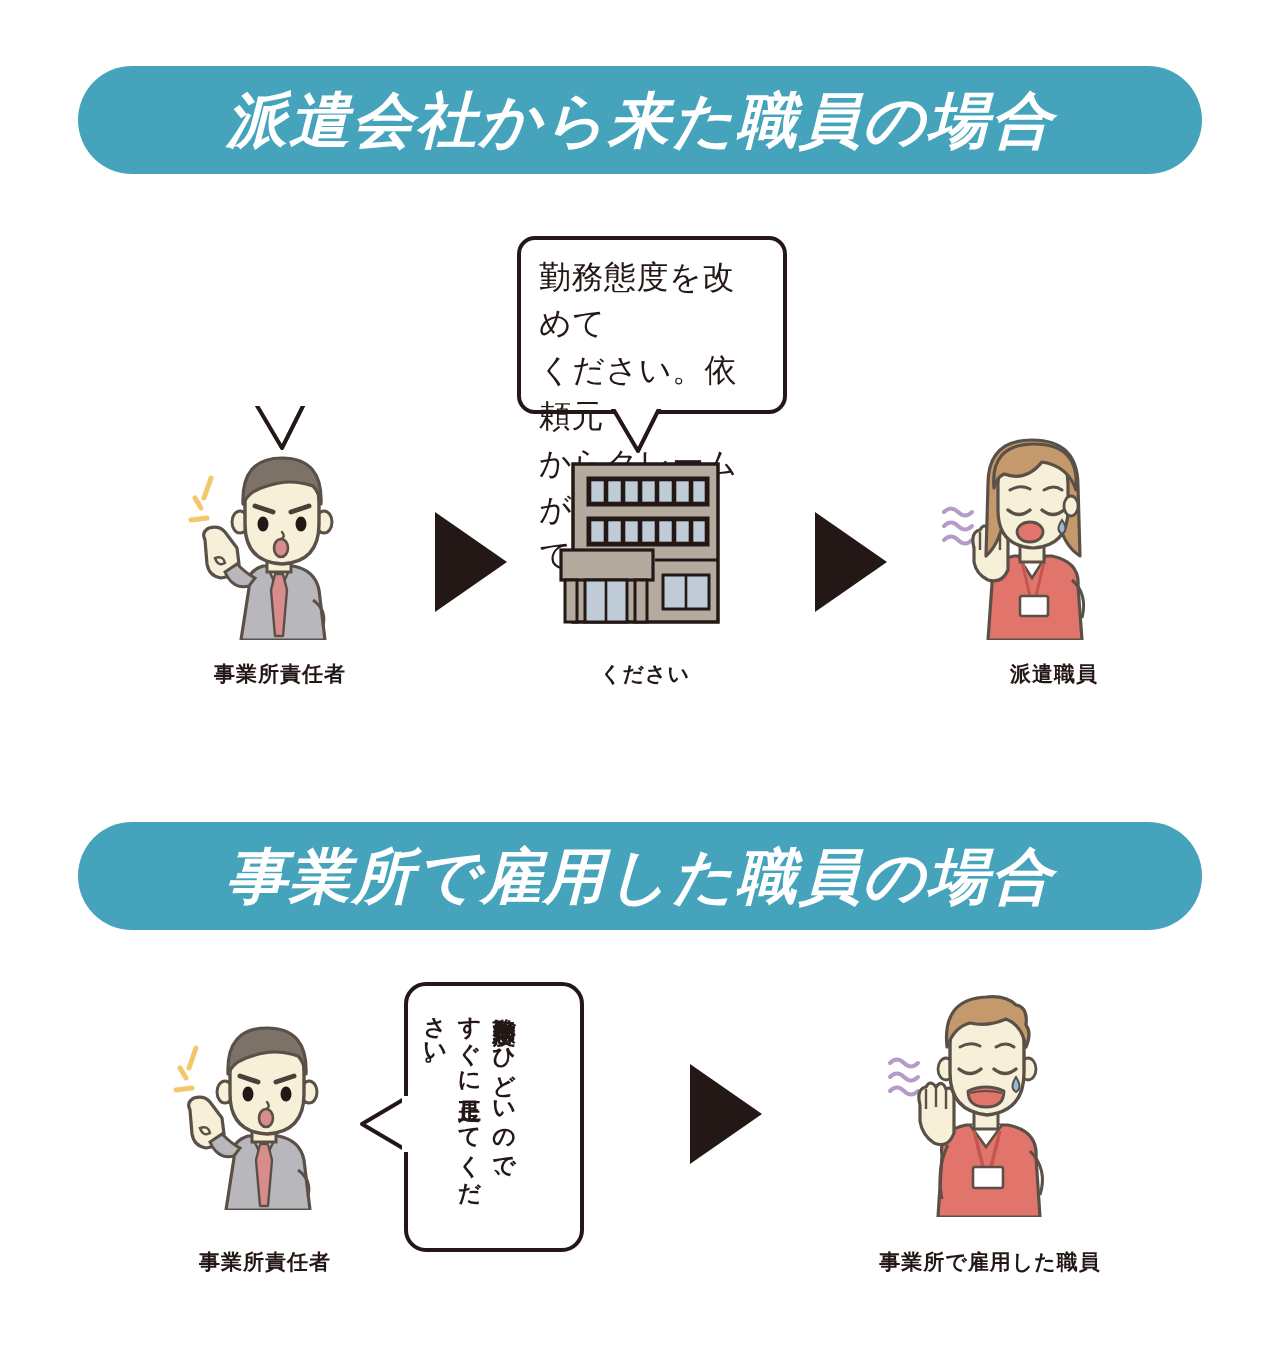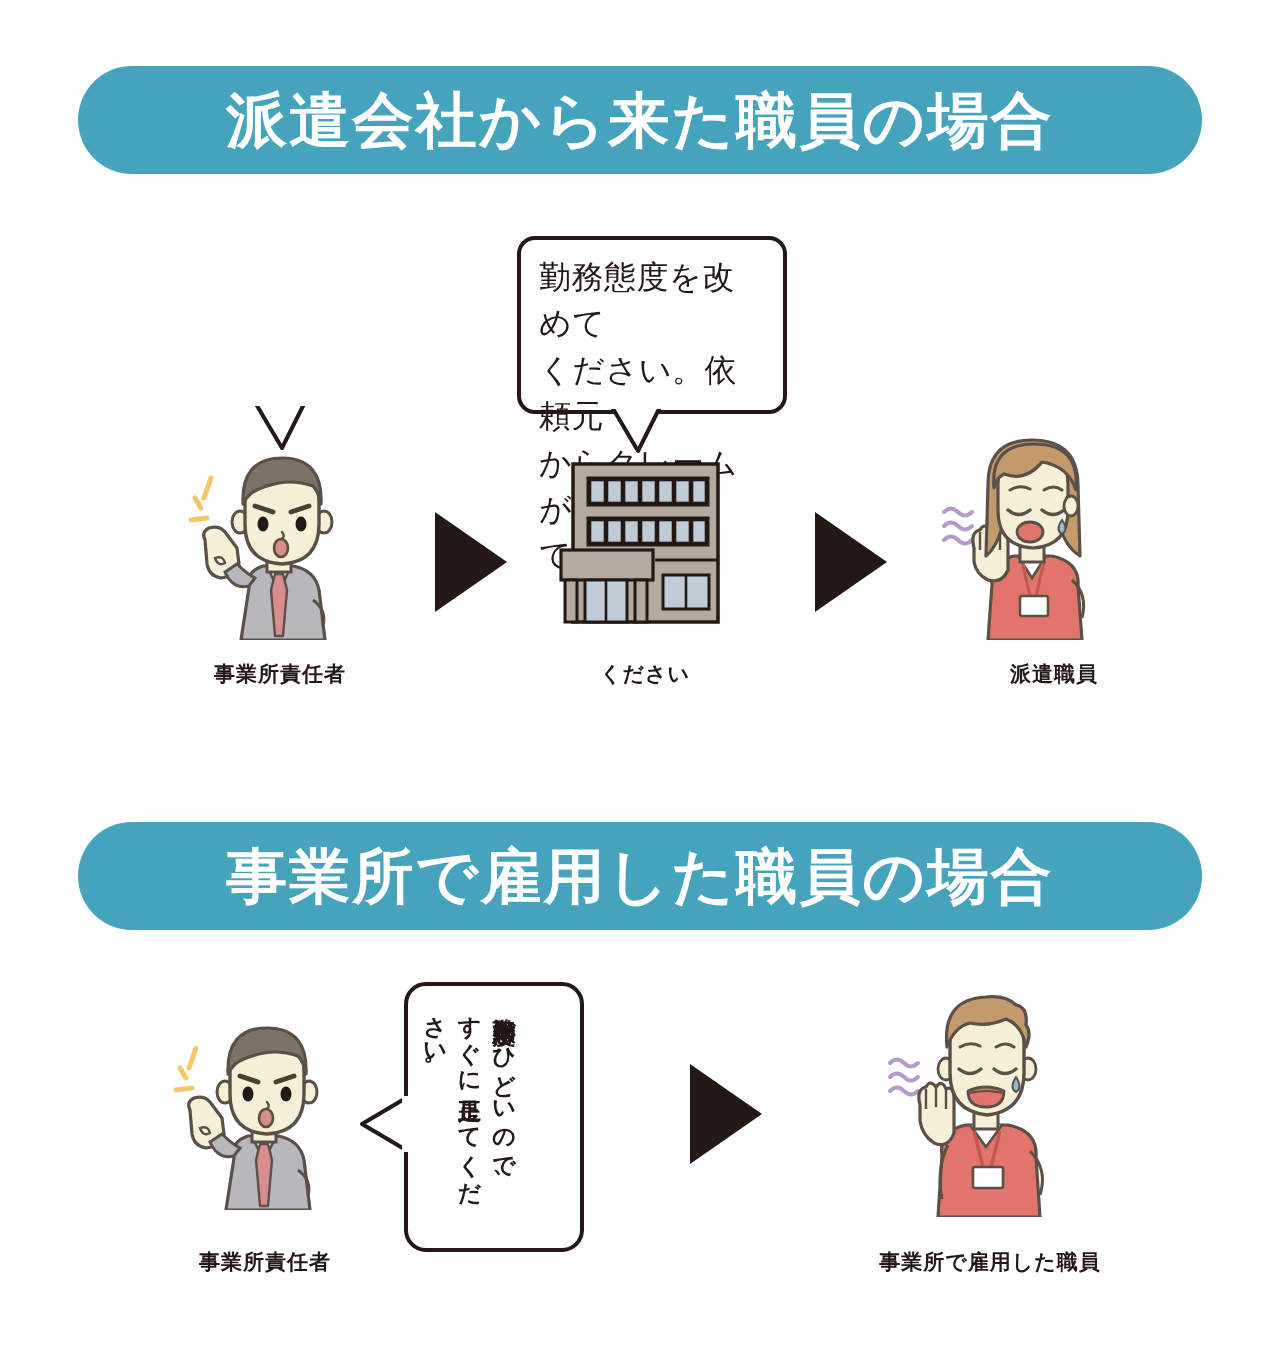--- a/index.html
+++ b/index.html
@@ -11,21 +11,21 @@
     position:relative;
   }
   .page{position:relative;width:1280px;height:1366px;}
 
   
   .banner{
     position:absolute;
     left:78px;width:1124px;height:108px;
     background:#46A3BC;
     border-radius:54px;
-    display:flex;align-items:center;justify-content:center;
+    display:flex;align-items:center;justify-content:center;font-style:italic;
   }
   .banner-text{
     color:#ffffff;
     font-size:60px;
     font-weight:bold;
     letter-spacing:2px;
     line-height:1;
     white-space:nowrap;
     transform:scaleX(1.02);
   }

